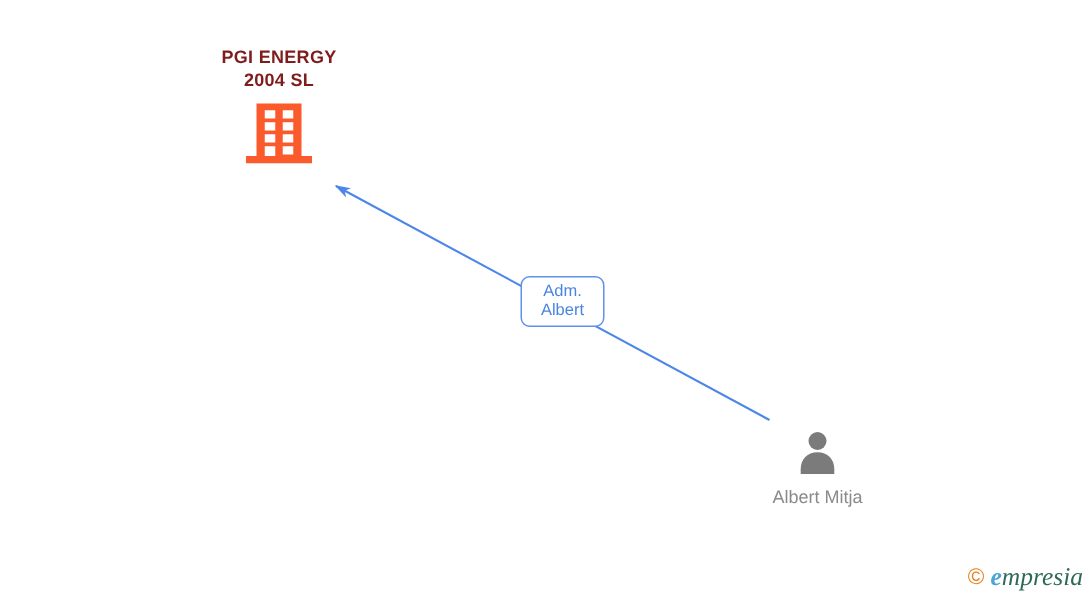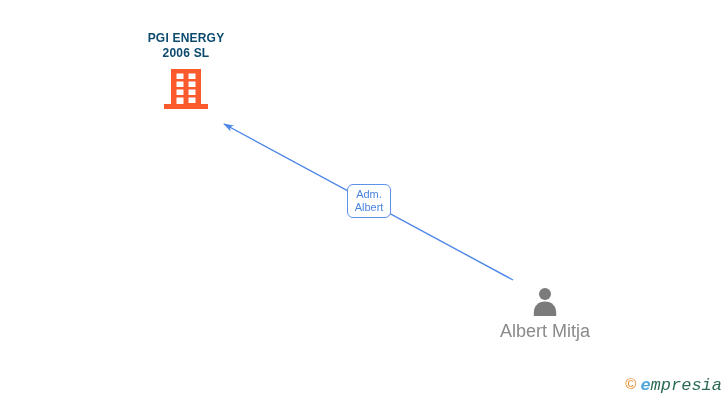--- a/index.html
+++ b/index.html
@@ -23,35 +23,35 @@
   }
   
   .company-node {
     position: absolute;
     left: 110px; top: 31px;
     width: 152px;
     text-align: center;
     cursor: pointer;
   }
   .company-name {
-    color: #0c4a6e;
+    color: #7f1d1d;
     font-size: 12px;
     font-weight: bold;
     line-height: 15px;
     letter-spacing: 0.2px;
   }
   .company-icon-wrap {
     margin-top: 7px;
     height: 41px;
   }
   
   .rel-label {
     position: absolute;
     left: 347px; top: 184px;
-    width: 44px; height: 34px;
+    width: 56px; height: 34px;
     box-sizing: border-box;
     background: #ffffff;
     border: 1.5px solid #5E92EA;
     border-radius: 6px;
     color: #4A84E0;
     font-size: 11px;
     line-height: 13px;
     text-align: center;
     padding-top: 3px;
   }
@@ -60,37 +60,37 @@
     position: absolute;
     left: 494px; top: 287px;
     width: 102px;
     text-align: center;
     cursor: pointer;
   }
   .person-icon-wrap { height: 33px; }
   .person-name {
     margin-top: 4px;
     color: #8A8A8A;
-    font-size: 18px;
+    font-size: 12px;
     line-height: 14px;
   }
   
   .brand {
     position: absolute;
     right: 6px; bottom: 5px;
     white-space: nowrap;
   }
   .brand .copy {
     color: #E8821E;
     font-size: 15px;
     vertical-align: 1px;
     margin-right: 4px;
   }
   .brand .logo-text {
-    font-family: Liberation Mono, monospace;
+    font-family: Liberation Serif, serif;
     font-style: italic;
     font-size: 17px;
   }
   .brand .initial { color: #4BA5D8; font-weight: bold; }
   .brand .rest   { color: #2C6A55; }
 </style>
 </head>
 <body>
 
 <div class="canvas">
@@ -100,21 +100,21 @@
       <marker id="arrowhead" markerWidth="12" markerHeight="10" refX="10" refY="4" orient="auto" markerUnits="userSpaceOnUse">
         <path d="M0.5,0.5 L11,4 L0.5,7.5 L3.4,4 Z" fill="#4D86E8"></path>
       </marker>
     </defs>
     <line x1="513" y1="280" x2="224" y2="124" stroke="#4D86E8" stroke-width="1.4" marker-end="url(#arrowhead)"></line>
   </svg>
 
   <div class="company-node">
     <div class="company-name">
       <div>PGI ENERGY</div>
-      <div>2006 SL</div>
+      <div>2004 SL</div>
     </div>
     <div class="company-icon-wrap">
       <svg width="46" height="41" viewBox="0 0 46 41" xmlns="http://www.w3.org/2000/svg">
         <rect x="1" y="36" width="44" height="5" fill="#FB5A2C"></rect>
         <rect x="8" y="1" width="30" height="35" fill="#FB5A2C"></rect>
         <rect x="13.5" y="5.5" width="7" height="5.5" fill="#ffffff"></rect>
         <rect x="25.5" y="5.5" width="7" height="5.5" fill="#ffffff"></rect>
         <rect x="13.5" y="13.5" width="7" height="5.5" fill="#ffffff"></rect>
         <rect x="25.5" y="13.5" width="7" height="5.5" fill="#ffffff"></rect>
         <rect x="13.5" y="21.5" width="7" height="5.5" fill="#ffffff"></rect>

